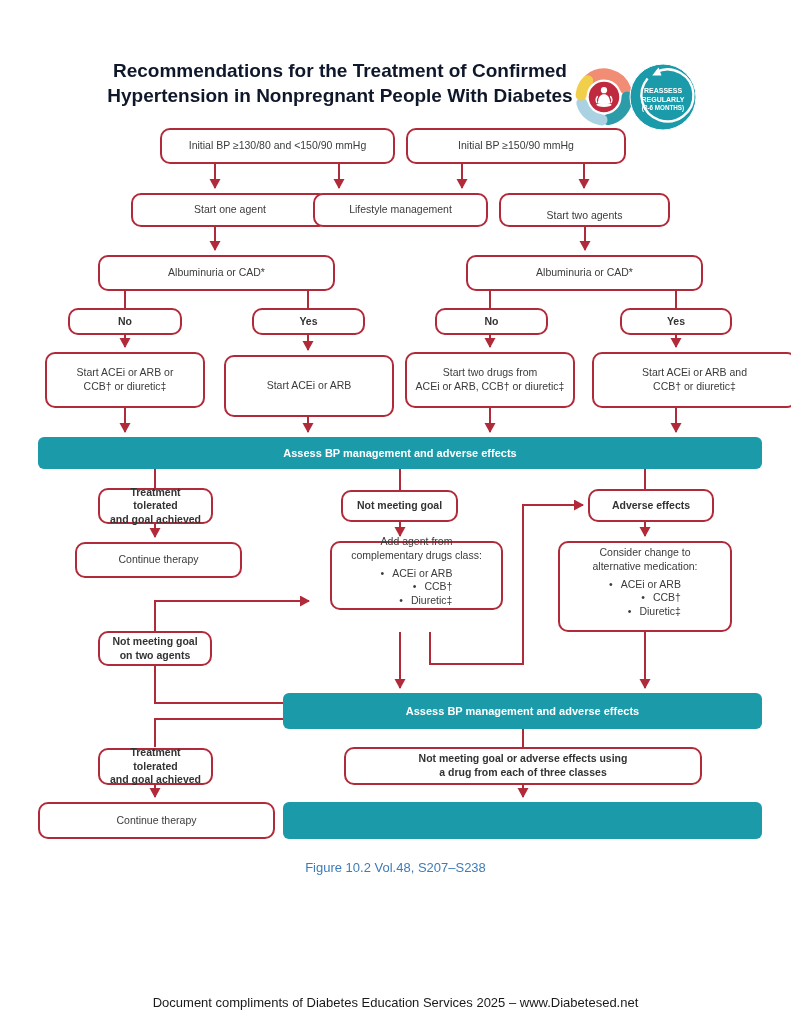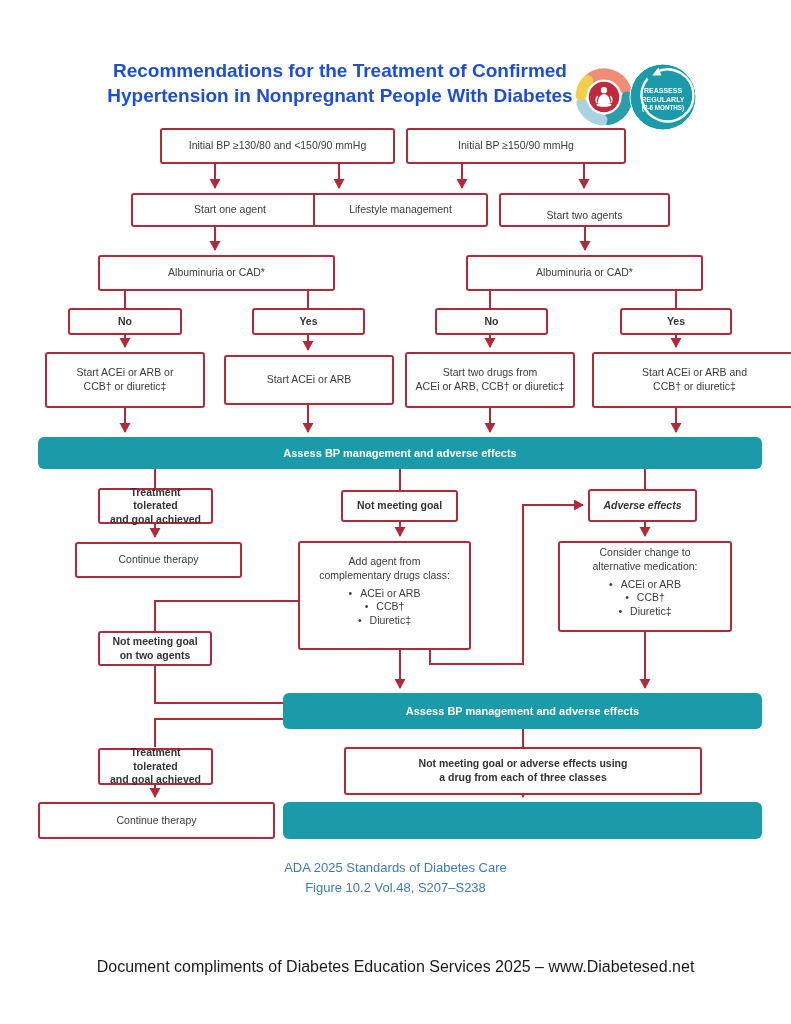--- a/index.html
+++ b/index.html
@@ -2,44 +2,44 @@
 <html><head>
 <meta charset="utf-8">
 <style>
   html,body { margin:0; padding:0; background:#fff; }
   .page {
     position:relative; width:791px; height:1024px; background:#ffffff;
     font-family:"Liberation Sans", sans-serif; overflow:hidden;
   }
   .title {
     position:absolute; left:40px; top:58px; width:600px;
-    text-align:center; font-size:19px; font-weight:700; color:#1d4ed8; line-height:25px;
+    text-align:center; font-size:19px; font-weight:700; color:#0f172a; line-height:25px;
   }
   .box {
-    position:absolute; background:#fff; border:2px solid #b12a3a; border-radius:3px;
+    position:absolute; background:#fff; border:2px solid #b12a3a; border-radius:10px;
     display:flex; align-items:center; justify-content:center; text-align:center;
     font-size:10.5px; color:#3b3b3b; line-height:1.3; box-sizing:border-box; padding:2px 8px;
   }
   .bold { font-weight:700; color:#333; }
   .banner {
     position:absolute; background:#1b9aaa; border-radius:6px; color:#ffffff; font-weight:700;
     display:flex; align-items:center; justify-content:center; text-align:center;
     font-size:11px; line-height:1.35; box-sizing:border-box; padding:2px 4px;
   }
-  .bullets { display:inline-block; text-align:center; list-style:none; margin:4px 0 8px 0; padding:0; }
+  .bullets { display:inline-block; text-align:right; list-style:none; margin:4px 0 8px 0; padding:0; }
   .bullets li { line-height:1.3; }
   .bullets li::before { content:"\2022"; margin-right:8px; }
   .connectors { position:absolute; left:0; top:0; pointer-events:none; }
   .citation {
     position:absolute; left:0; top:858px; width:791px; text-align:center;
     font-size:13px; color:#3e7cb8; line-height:20px;
   }
   .footer {
-    position:absolute; left:0; top:958px; width:791px; text-align:center;
-    font-size:16px; color:#1a1a1a;
+    position:absolute; left:0; top:995px; width:791px; text-align:center;
+    font-size:13px; color:#1a1a1a;
   }
   .logo { position:absolute; left:566px; top:56px; }
 </style>
 </head>
 <body>
 
 <div class="page">
 
   <div class="title">
     <div>Recommendations for the Treatment of Confirmed</div>
@@ -150,21 +150,21 @@
   <div class="box bold" style="left:620px; top:308px; width:112px; height:27px;">
     <div>Yes</div>
   </div>
 
   <div class="box" style="left:45px; top:352px; width:160px; height:56px;">
     <div>
       <div>Start ACEi or ARB or</div>
       <div>CCB† or diuretic‡</div>
     </div>
   </div>
-  <div class="box" style="left:224px; top:355px; width:170px; height:50px;">
+  <div class="box" style="left:224px; top:355px; width:170px; height:62px;">
     <div>Start ACEi or ARB</div>
   </div>
   <div class="box" style="left:405px; top:352px; width:170px; height:56px;">
     <div>
       <div>Start two drugs from</div>
       <div>ACEi or ARB, CCB† or diuretic‡</div>
     </div>
   </div>
   <div class="box" style="left:592px; top:352px; width:205px; height:56px;">
     <div>
@@ -179,29 +179,29 @@
 
   <div class="box bold" style="left:98px; top:488px; width:115px; height:36px;">
     <div>
       <div>Treatment tolerated</div>
       <div>and goal achieved</div>
     </div>
   </div>
   <div class="box bold" style="left:341px; top:490px; width:117px; height:32px;">
     <div>Not meeting goal</div>
   </div>
-  <div class="box bold" style="left:588px; top:489px; width:109px; height:33px;font-style:italic;">
+  <div class="box bold" style="left:588px; top:489px; width:126px; height:33px;">
     <div>Adverse effects</div>
   </div>
 
   <div class="box" style="left:75px; top:542px; width:167px; height:36px;">
     <div>Continue therapy</div>
   </div>
 
-  <div class="box" style="left:298px; top:541px; width:173px; height:109px;">
+  <div class="box" style="left:330px; top:541px; width:173px; height:69px;">
     <div>
       <div>Add agent from</div>
       <div>complementary drugs class:</div>
       <ul class="bullets">
         <li><span>ACEi or ARB</span></li>
         <li><span>CCB†</span></li>
         <li><span>Diuretic‡</span></li>
       </ul>
     </div>
   </div>
@@ -228,35 +228,34 @@
   <div class="banner" style="left:283px; top:693px; width:479px; height:36px;">
     <div>Assess BP management and  adverse effects</div>
   </div>
 
   <div class="box bold" style="left:98px; top:748px; width:115px; height:37px;">
     <div>
       <div>Treatment tolerated</div>
       <div>and goal achieved</div>
     </div>
   </div>
-  <div class="box bold" style="left:344px; top:747px; width:358px; height:48px;">
+  <div class="box bold" style="left:344px; top:747px; width:358px; height:38px;">
     <div>
       <div>Not meeting goal or adverse effects using</div>
       <div>a drug from each of three classes</div>
     </div>
   </div>
 
   <div class="box" style="left:38px; top:802px; width:237px; height:37px;">
     <div>Continue therapy</div>
   </div>
   <div class="banner" style="left:283px; top:802px; width:479px; height:37px;">
     <div>
     </div>
   </div>
 
   <div class="citation">
-    <div>ADA 2025 Standards of Diabetes Care</div>
     <div>Figure 10.2 Vol.48, S207–S238</div>
   </div>
 
   <div class="footer">Document compliments of Diabetes Education Services 2025 – www.Diabetesed.net</div>
 
 </div>
 
 </body></html>

